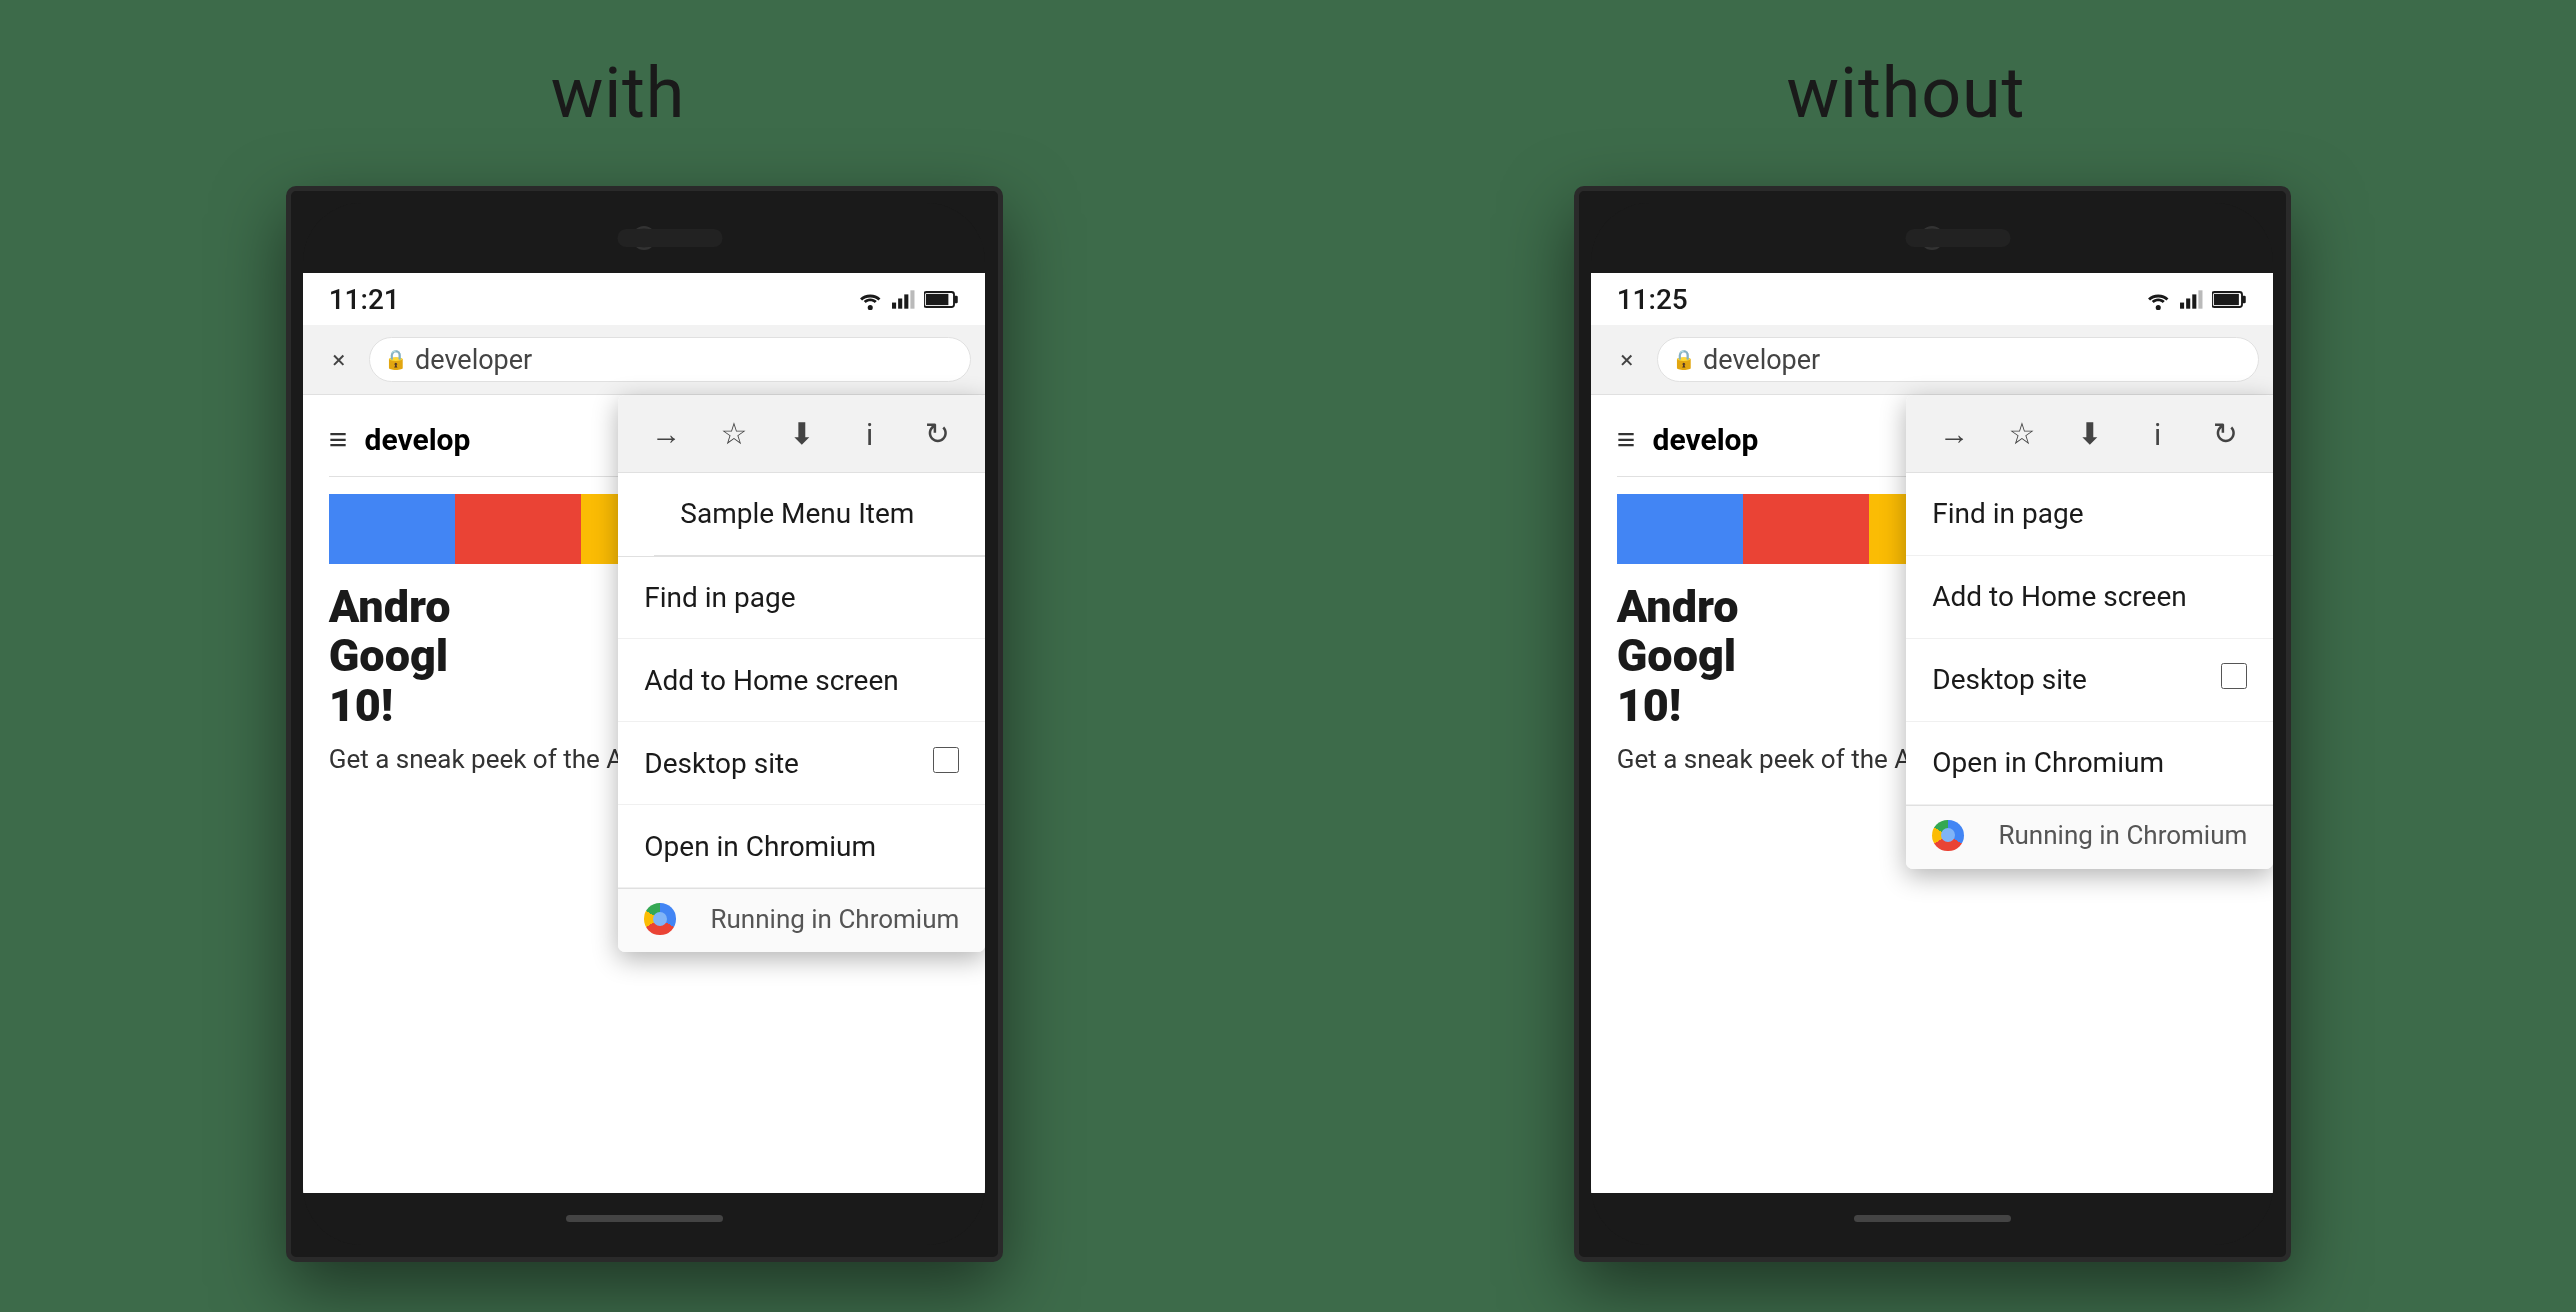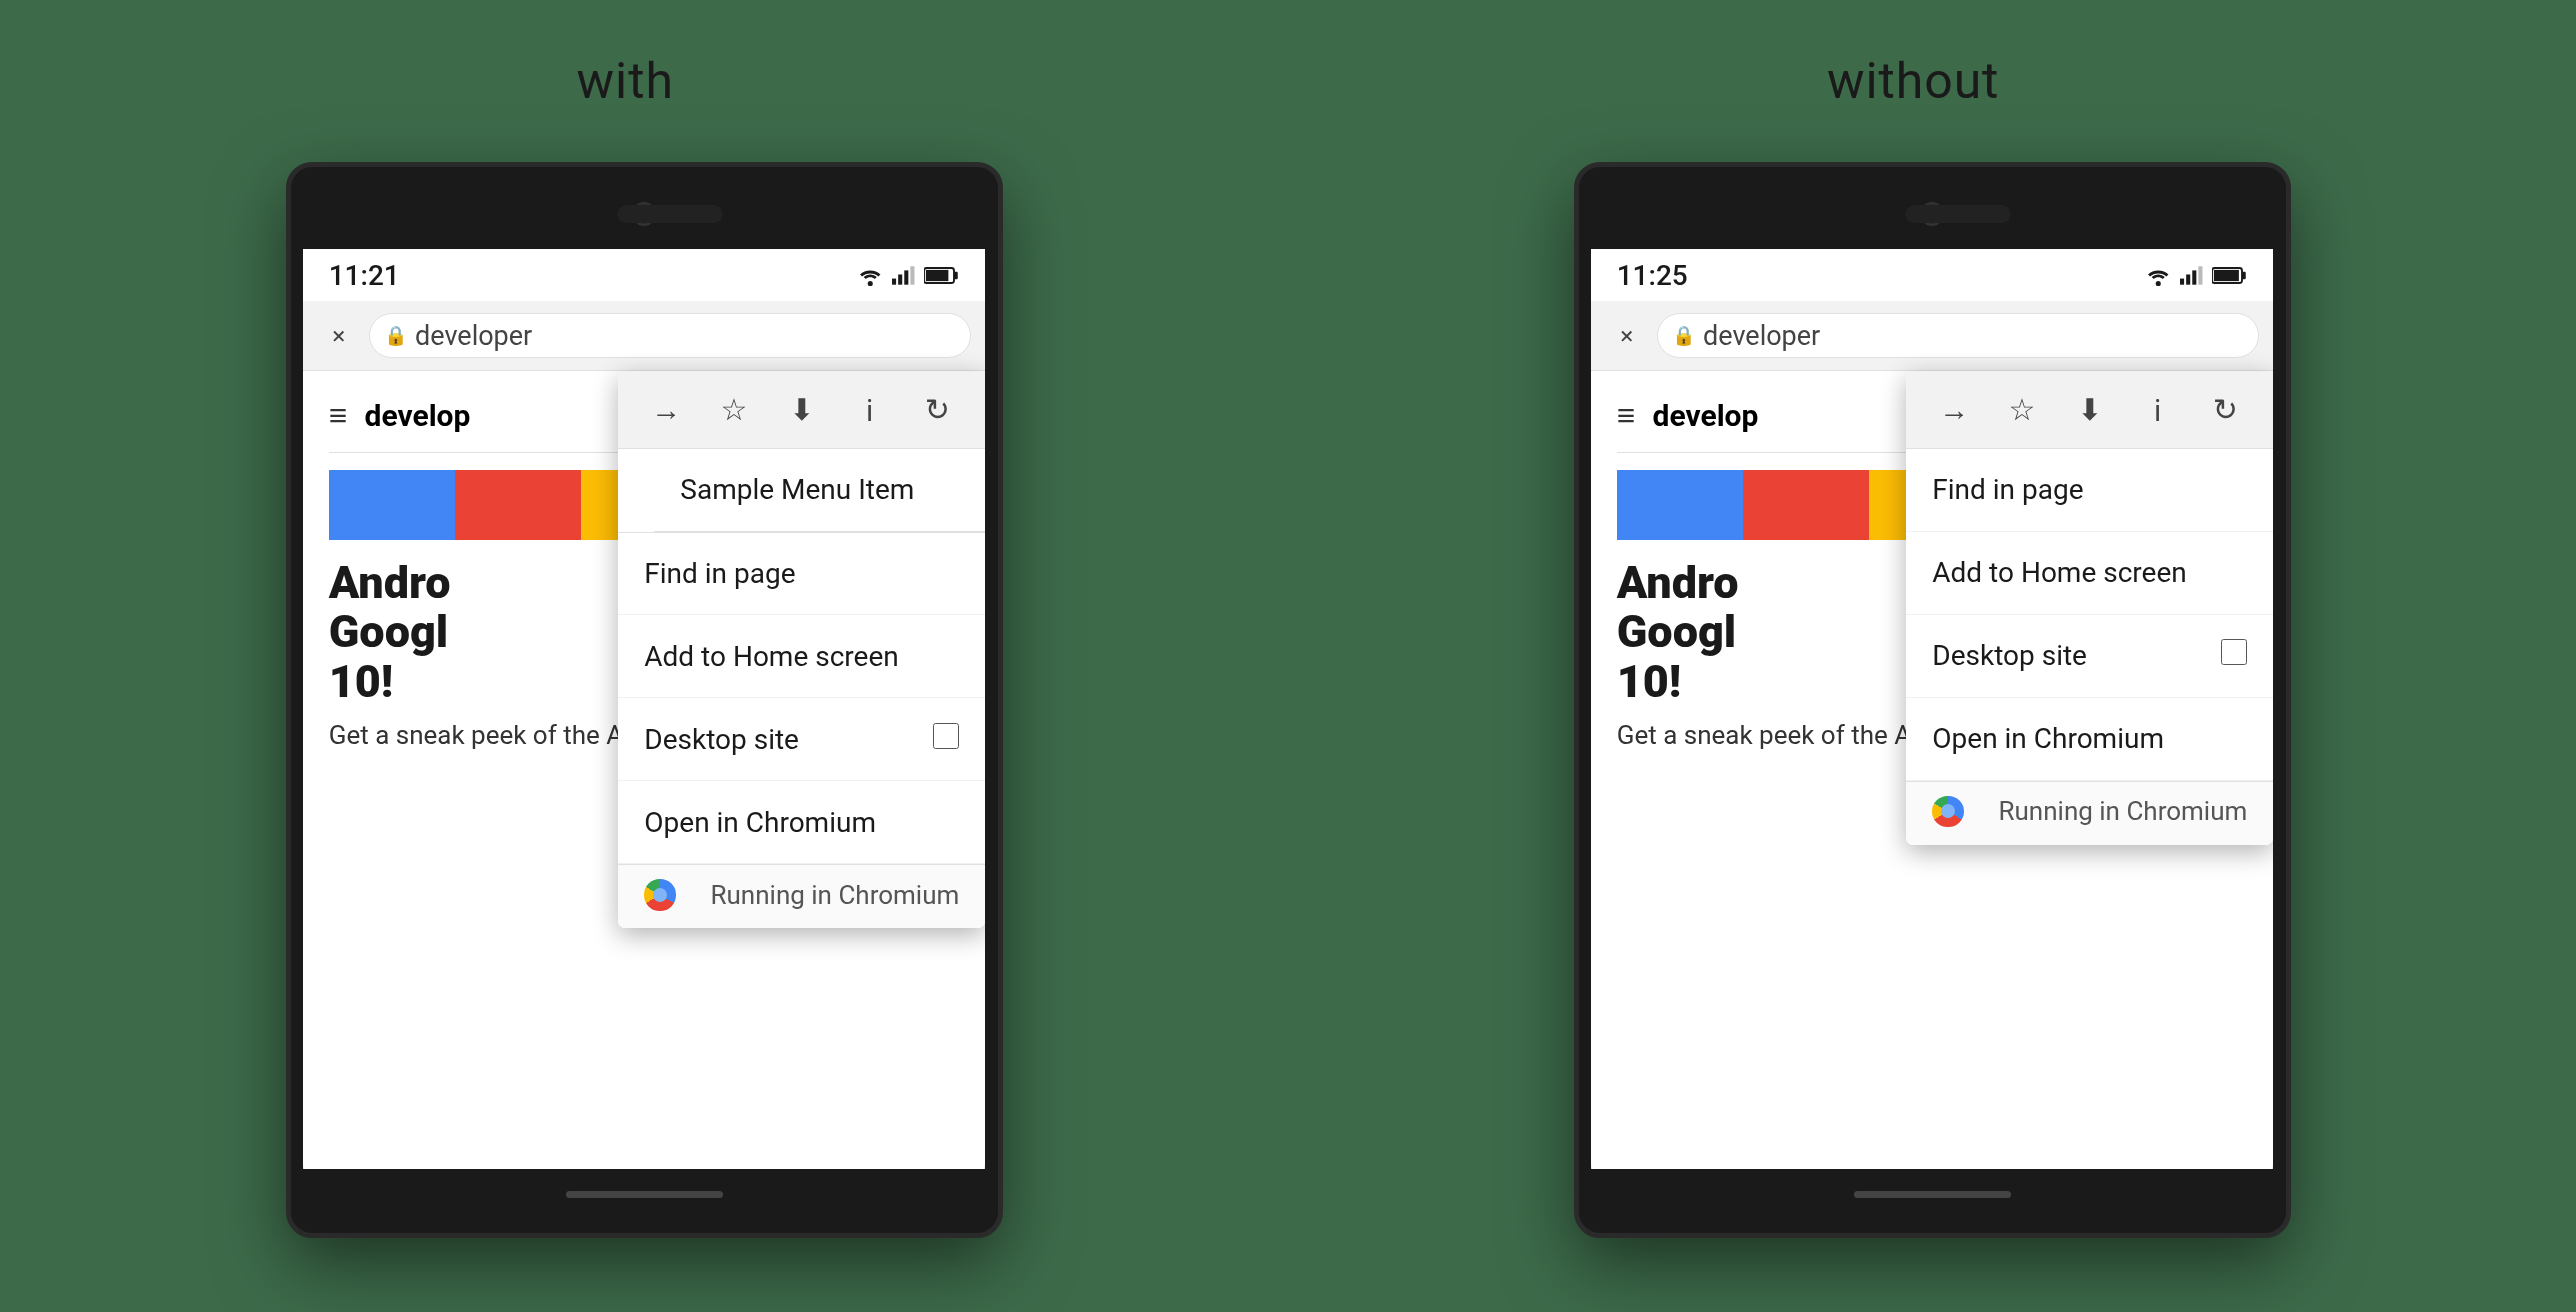--- a/index.html
+++ b/index.html
@@ -17,40 +17,40 @@
 
     .labels-row {
       display: flex;
       width: 100%;
       justify-content: space-around;
       padding-top: 52px;
       padding-bottom: 52px;
     }
 
     .label-text {
-      font-size: 50px;
+      font-size: 70px;
       color: #1a1a1a;
       font-weight: 400;
       letter-spacing: 0.9px;
     }
 
     .phones-row {
       display: flex;
       width: 100%;
       justify-content: space-around;
       align-items: flex-start;
       padding-top: 0px;
     }
 
     
     .phone {
       width: 717px;
       height: 1076px;
       background: #1a1a1a;
-      border-radius: 26px;
+      border-radius: 10px;
       position: relative;
       box-shadow: 0 26px 70px rgba(0,0,0,0.5);
       border: 5.2px solid #2a2a2a;
     }
 
     .phone-inner {
       position: absolute;
       top: 12.2px;
       left: 12.2px;
       right: 12.2px;

